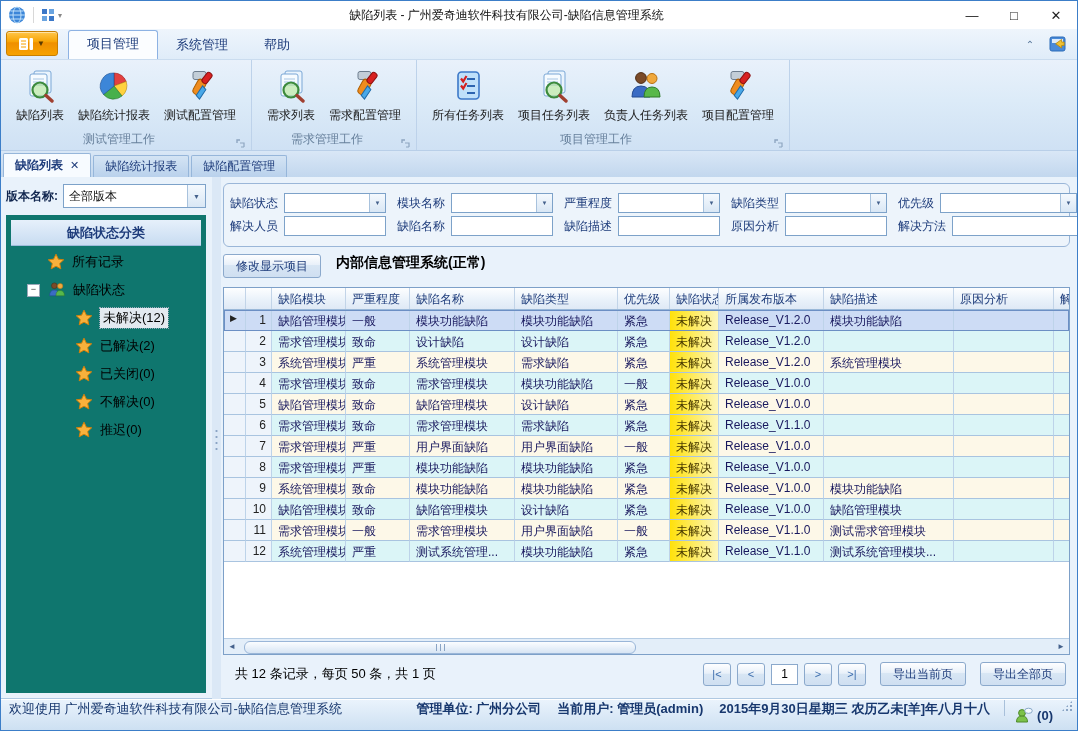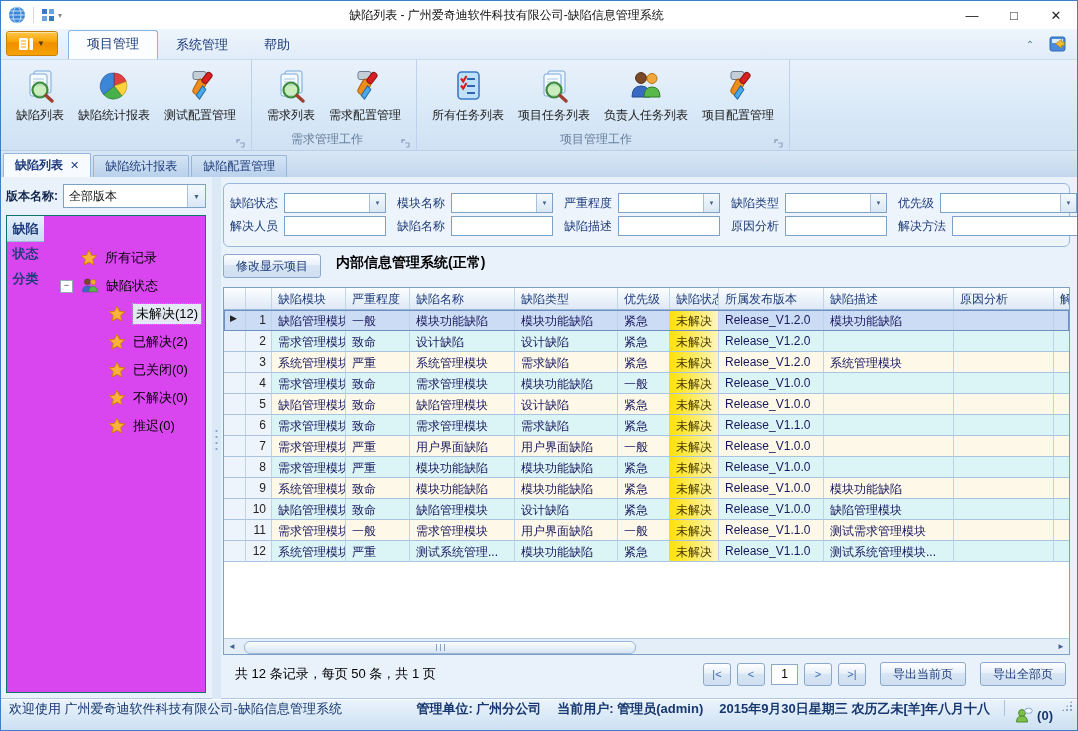--- a/index.html
+++ b/index.html
@@ -36,23 +36,23 @@
   .dtab.active{background:#f7fbff;height:23px;font-weight:bold;}
   .dtab .x{font-size:11px;color:#1e3c7b;font-weight:bold;cursor:default;}
   
   .main{flex:1;display:flex;background:#e9f2fb;overflow:hidden;}
   .sidebar{width:206px;flex-shrink:0;padding:7px 0 6px 5px;display:flex;flex-direction:column;}
   .version-row{display:flex;align-items:center;margin-bottom:7px;}
   .vlabel{font-size:12px;font-weight:bold;color:#10254e;margin-right:5px;}
   .combo{flex:1;height:22px;background:#fff;border:1px solid #7da2c9;display:flex;align-items:center;margin-right:6px;}
   .combo .cval{flex:1;font-size:12px;padding-left:5px;color:#111;}
   .combo .cbtn{width:17px;height:100%;background:linear-gradient(#f4f9fe,#d9e7f5);border-left:1px solid #a8c2dd;display:flex;align-items:center;justify-content:center;font-size:7px;color:#44618c;}
-  .side-panel{flex:1;border:1px solid #0f766e;background:#d946ef;display:flex;flex-direction:row;margin-right:6px;overflow:hidden;}
+  .side-panel{flex:1;border:5px solid #0f766e;background:#0f766e;display:flex;flex-direction:column;margin-right:6px;overflow:hidden;}
   .panel-header{height:25px;line-height:25px;text-align:center;font-size:13px;font-weight:bold;color:#1e3c7b;background:linear-gradient(#e6f0fb,#c8dcf1);border-bottom:1px solid #9dbbda;}
-  .tree{padding:28px 4px;font-size:13px;color:#000;}
+  .tree{padding:2px 4px;font-size:13px;color:#000;}
   .titem{height:28px;display:flex;align-items:center;gap:7px;white-space:nowrap;cursor:default;}
   .titem.lvl1{padding-left:32px;}
   .titem.lvl1.haskids{padding-left:12px;}
   .titem.lvl2{padding-left:60px;}
   .titem .tic{width:18px;height:18px;flex-shrink:0;display:inline-flex;}
   .titem .tlabel.selected{background:#e3e9f0;outline:1px dotted #9ab;padding:1px 3px;}
   .expand-box{width:11px;height:11px;border:1px solid #9aa7b8;background:#fff;font-size:9px;line-height:9px;text-align:center;color:#333;margin-right:1px;flex-shrink:0;}
   
   .content{flex:1;display:flex;flex-direction:column;padding:6px 7px 6px 2px;overflow:hidden;}
   .splitter{width:9px;flex-shrink:0;background:#dbe8f6;position:relative;}
@@ -189,20 +189,21 @@
         </div>
         <div class="rbtn">
           <span class="ric"><svg viewBox="0 0 34 34">
               <rect x="10" y="2.5" width="13" height="8" rx="2" fill="#c3ced8" stroke="#6d7d8e"></rect>
               <rect x="12" y="10" width="9" height="16" rx="3.5" transform="rotate(28 16 18)" fill="#ef8c1e" stroke="#b05f00"></rect>
               <rect x="21" y="3" width="6" height="12" rx="2.5" transform="rotate(38 24 9)" fill="#d82020" stroke="#8e0f0f"></rect>
               <path d="M20 17 l-7 9 3 4 7-9 z" transform="rotate(-4 18 23)" fill="#49a8e8" stroke="#1f6aa8"></path>
             </svg></span>
           <span class="rlabel">测试配置管理</span>
         </div>
+        <div class="rgroup-caption">测试管理工作</div>
         <span class="launcher"><svg viewBox="0 0 11 11">
             <path d="M1 4 V1 H4" fill="none" stroke="#7e97b4" stroke-width="1.4"></path>
             <path d="M4 4 h4 v4 M8 8 h-3 M8 8 v-3" fill="none" stroke="#7e97b4" stroke-width="1.2"></path>
           </svg></span>
       </div>
       <div class="rgroup">
         <div class="rbtn">
           <span class="ric"><svg viewBox="0 0 34 34">
               <rect x="11" y="2" width="17" height="22" rx="2" fill="#eaf4fd" stroke="#7aa7d6"></rect>
               <rect x="7" y="5" width="17" height="22" rx="2" fill="#f6fbff" stroke="#7aa7d6"></rect>

